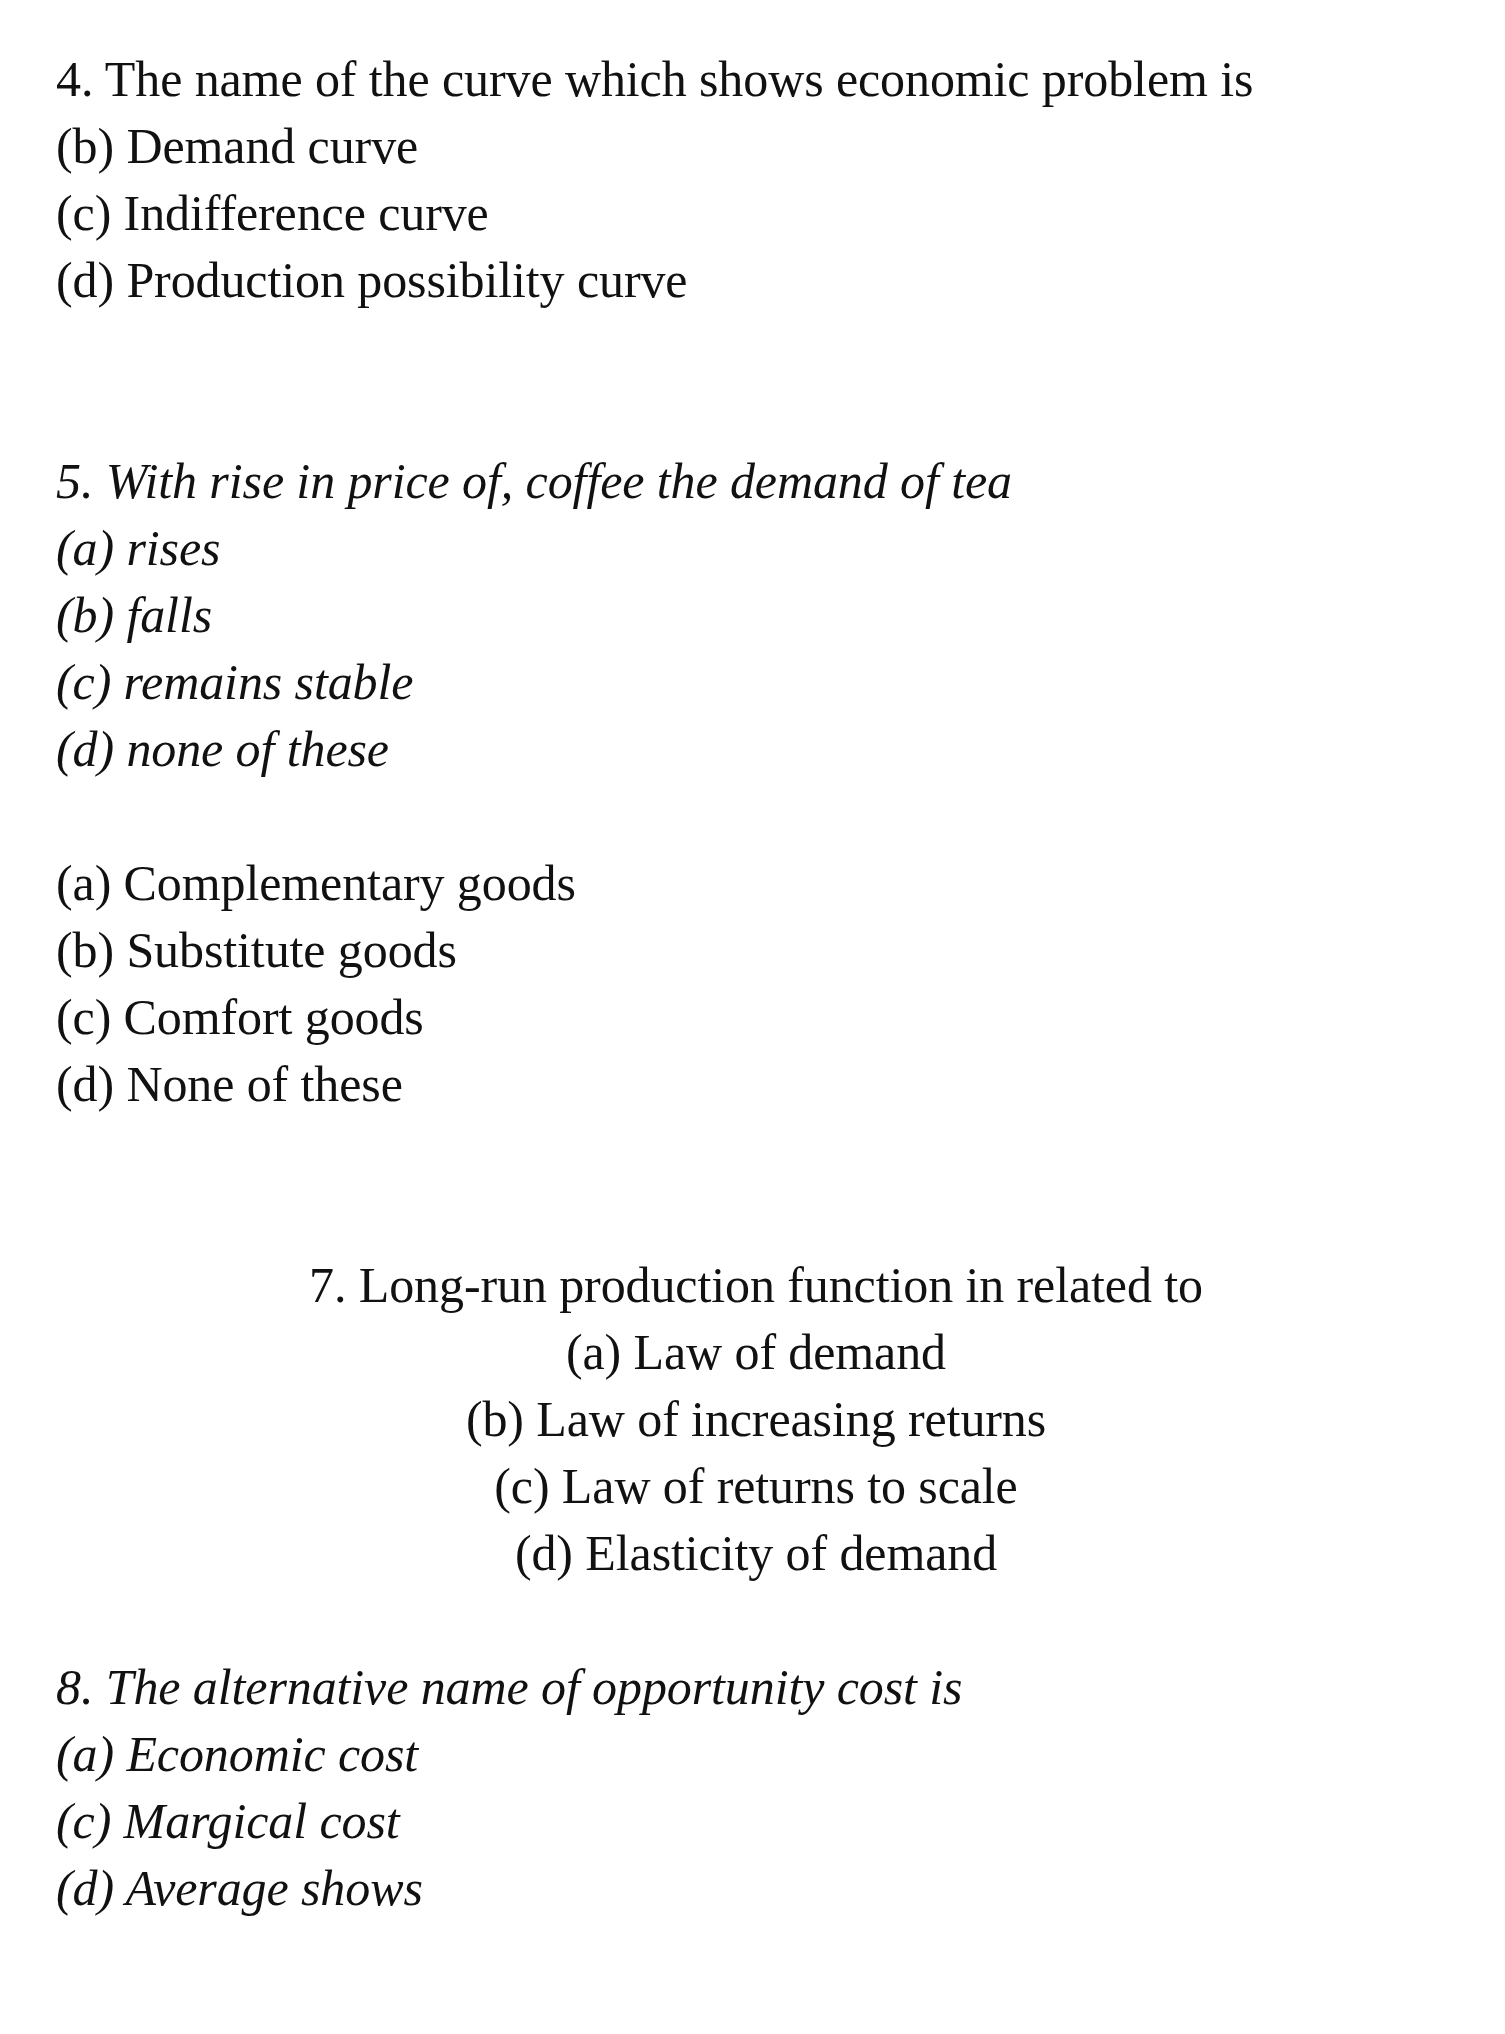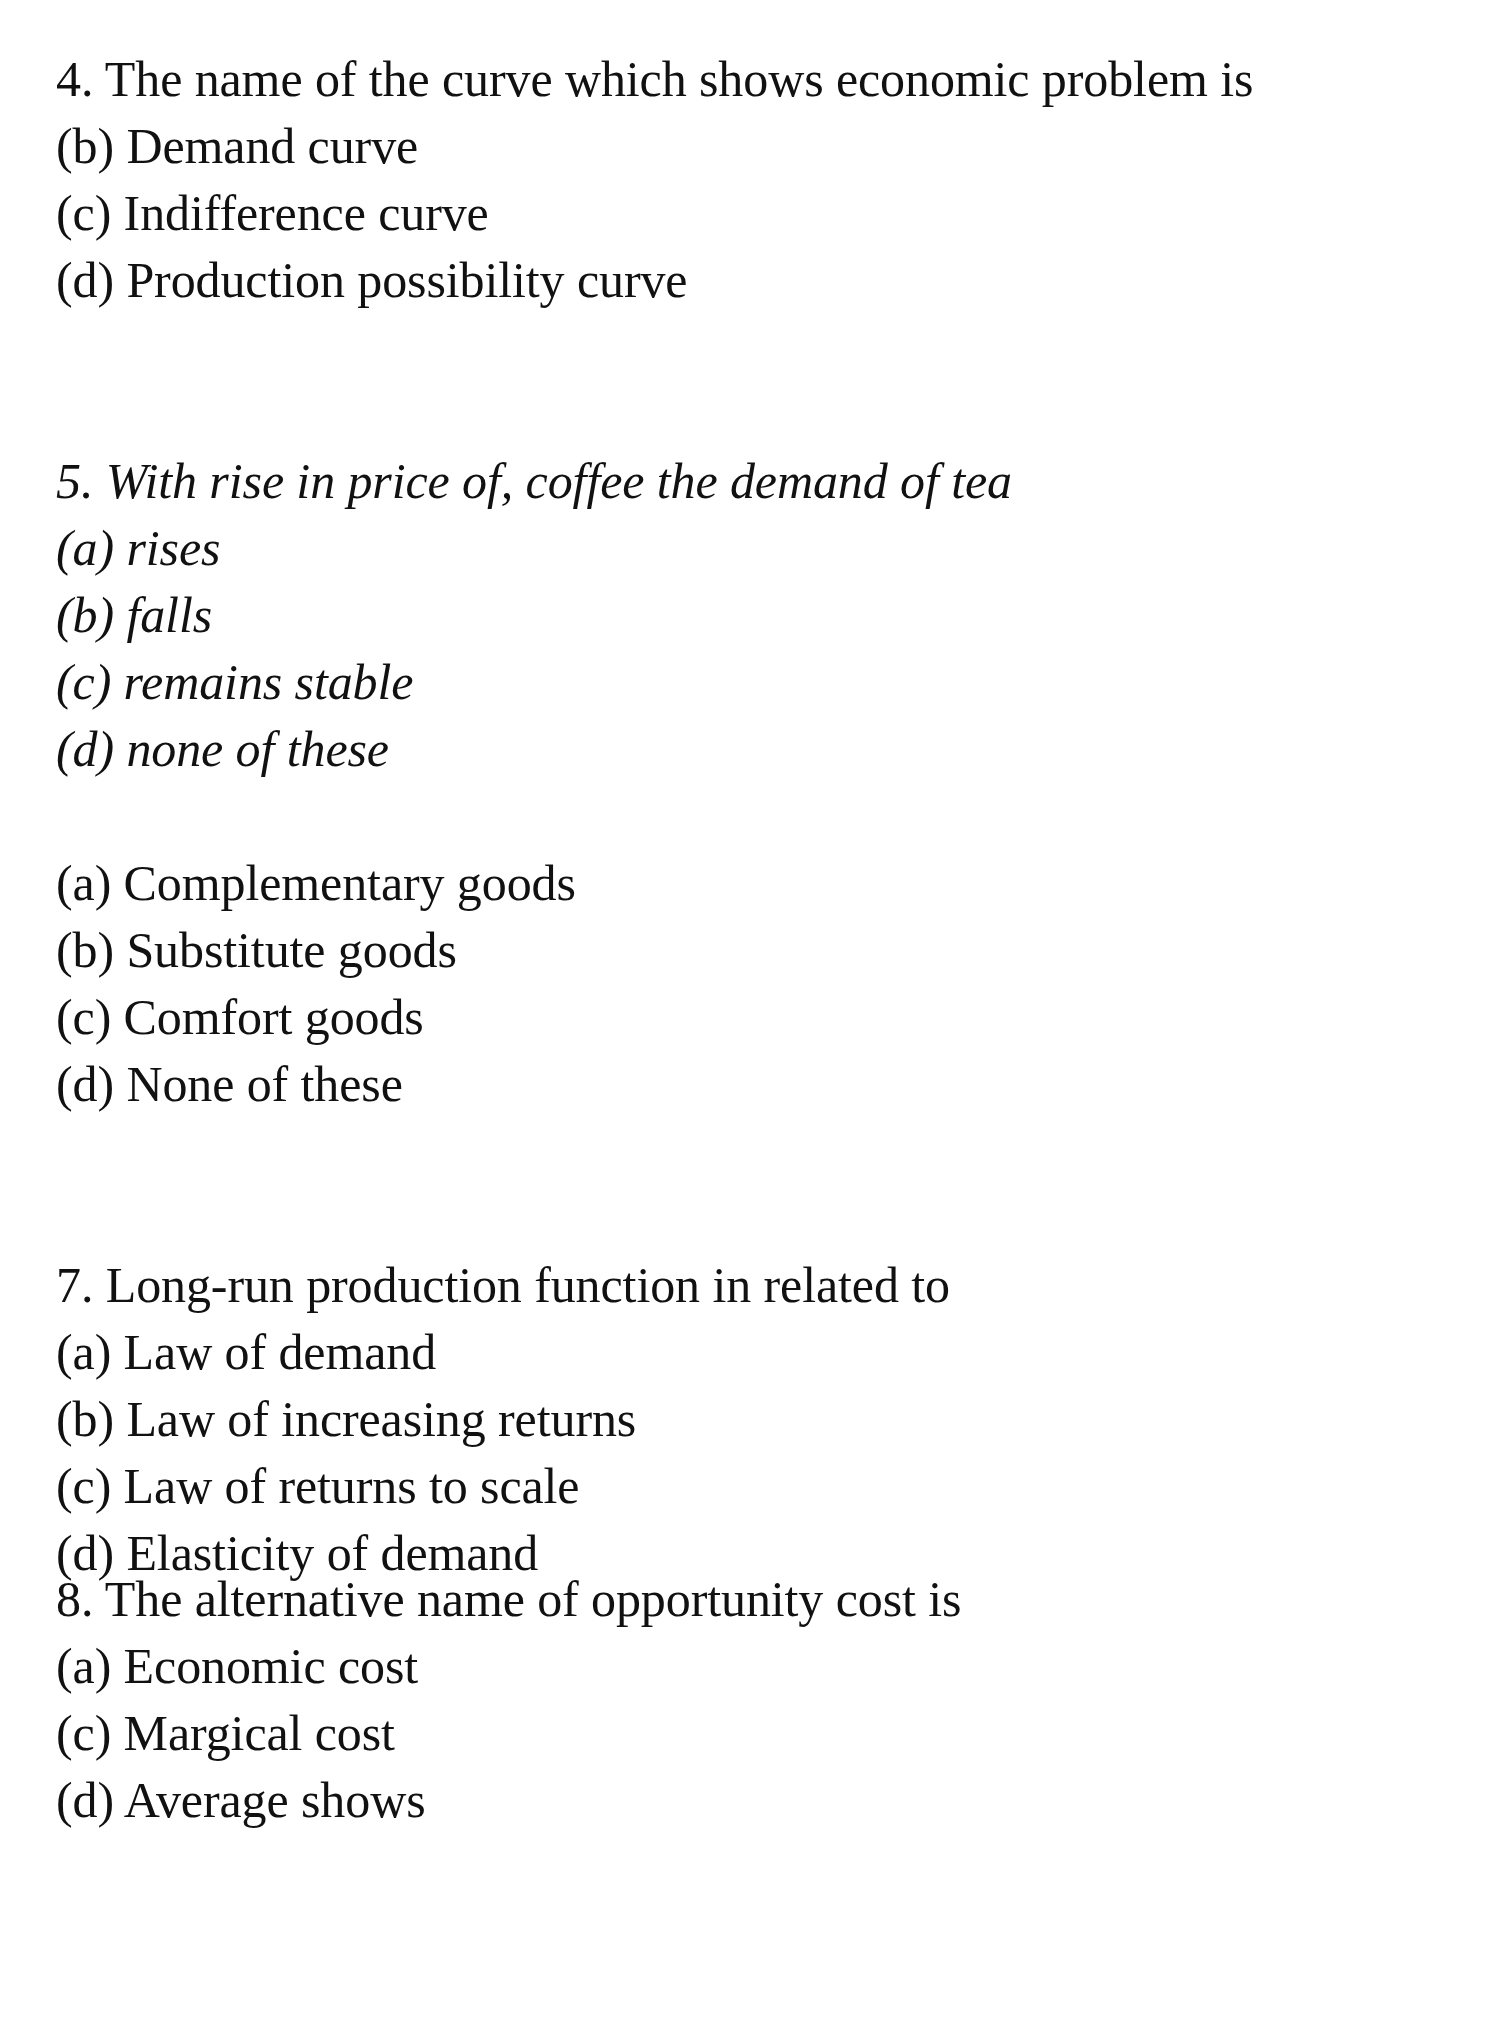--- a/index.html
+++ b/index.html
@@ -54,28 +54,28 @@
     <div class="line">(d) none of these</div>
   </div>
 
   <div class="question-block" style="top:850px;">
     <div class="line">(a) Complementary goods</div>
     <div class="line">(b) Substitute goods</div>
     <div class="line">(c) Comfort goods</div>
     <div class="line">(d) None of these</div>
   </div>
 
-  <div class="question-block" style="top:1252px;">
+  <div class="question-block" style="top:1252px;text-align:center;">
     <div class="line">7. Long-run production function in related to</div>
     <div class="line">(a) Law of demand</div>
     <div class="line">(b) Law of increasing returns</div>
     <div class="line">(c) Law of returns to scale</div>
     <div class="line">(d) Elasticity of demand</div>
   </div>
 
-  <div class="question-block" style="top:1566px;">
+  <div class="question-block" style="top:1654px;font-style:italic;">
     <div class="line">8. The alternative name of opportunity cost is</div>
     <div class="line">(a) Economic cost</div>
     <div class="line">(c) Margical cost</div>
     <div class="line">(d) Average shows</div>
   </div>
 
 </div>
 
 </body></html>

